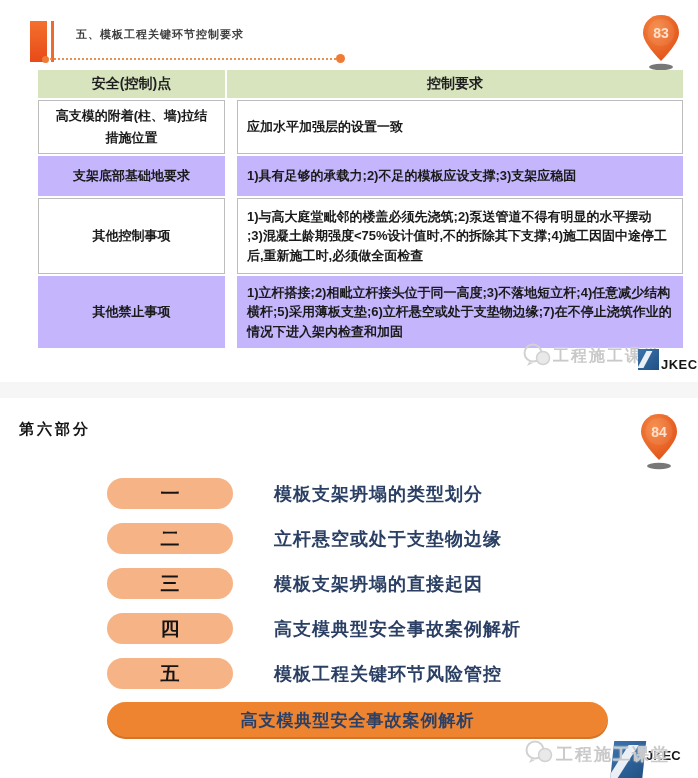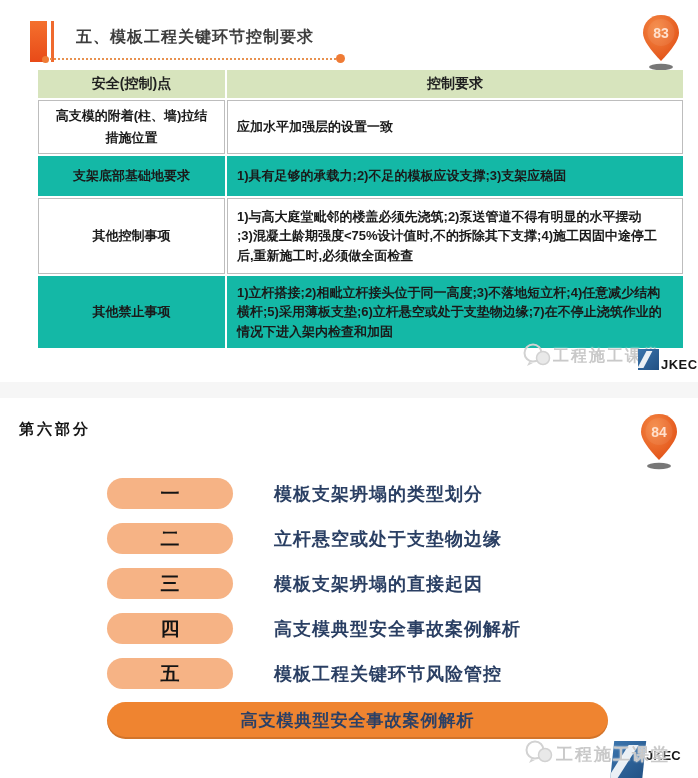--- a/index.html
+++ b/index.html
@@ -8,39 +8,39 @@
     position:relative; background:#ffffff; overflow:hidden;
     font-family:"Liberation Sans","DejaVu Sans",sans-serif;
     color:#1a1a1a;
   }
   .abs { position:absolute; }
 
   
   .accent-bar   { left:30px; top:21px; width:17px; height:41px;
                   background:linear-gradient(180deg,#f4702d,#e84a18); }
   .accent-line  { left:51px; top:21px; width:3px; height:41px; background:#ef6a2e; }
-  .slide-title  { left:76px; top:27px; font-size:16px; font-weight:bold;
+  .slide-title  { left:76px; top:27px; font-size:11px; font-weight:bold;
                   color:#3d3d3d; letter-spacing:1px; }
   .dotted-line  { left:50px; top:58px; width:286px; border-top:2px dotted #e8914f; }
   .dot          { border-radius:50%; background:#ef7b35; }
   .dot-left     { left:42px; top:56px; width:7px; height:7px; }
   .dot-right    { left:336px; top:54px; width:9px; height:9px; }
 
   .ctable { left:38px; top:70px; width:645px;
             display:grid; grid-template-columns:187px 456px;
             grid-template-rows:28px 54px 40px 76px 72px;
             gap:2px; }
   .cell   { font-weight:bold; font-size:13px; }
   .hcell  { background:#d7e4bd; display:flex; align-items:center; justify-content:center;
             font-size:14px; color:#1f1f1f; }
   .lcell  { display:flex; align-items:center; justify-content:center;
             text-align:center; padding:4px 16px; line-height:1.7; }
-  .rcell  { display:flex; align-items:center; padding:2px 10px; }
+  .rcell  { display:flex; align-items:center; padding:2px 10px;margin-left:10px; }
   .rcell > div { white-space:pre-wrap; line-height:1.48; }
-  .band   { background:#14b8a6; }
+  .band   { background:#c4b5fd; }
   .plain  { background:#ffffff; box-shadow:inset 0 0 0 1px #bdbdbd; }
 
   
   .pin { width:42px; }
   .pin-83 { left:640px; top:13px; }
   .pin-84 { left:638px; top:412px; }
 
   
   .wm-text { font-size:16px; font-weight:bold; color:#c9c9c9;
              text-shadow:0 0 2px #ffffff; letter-spacing:2px; }

